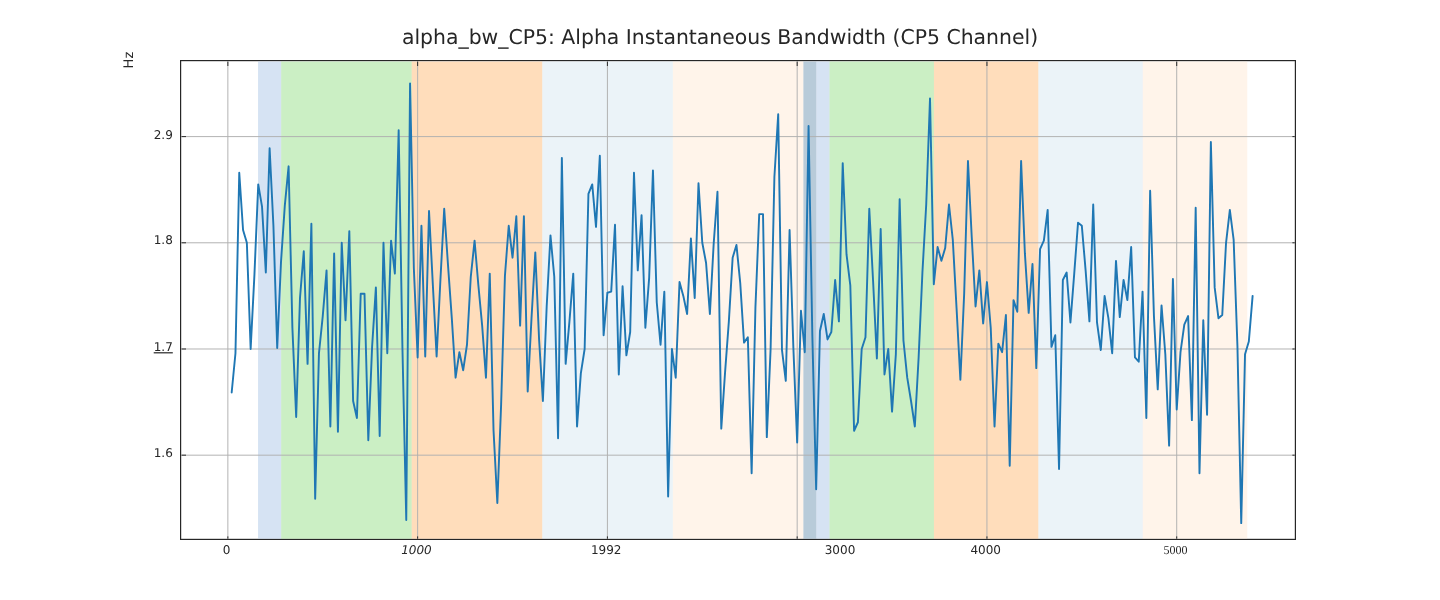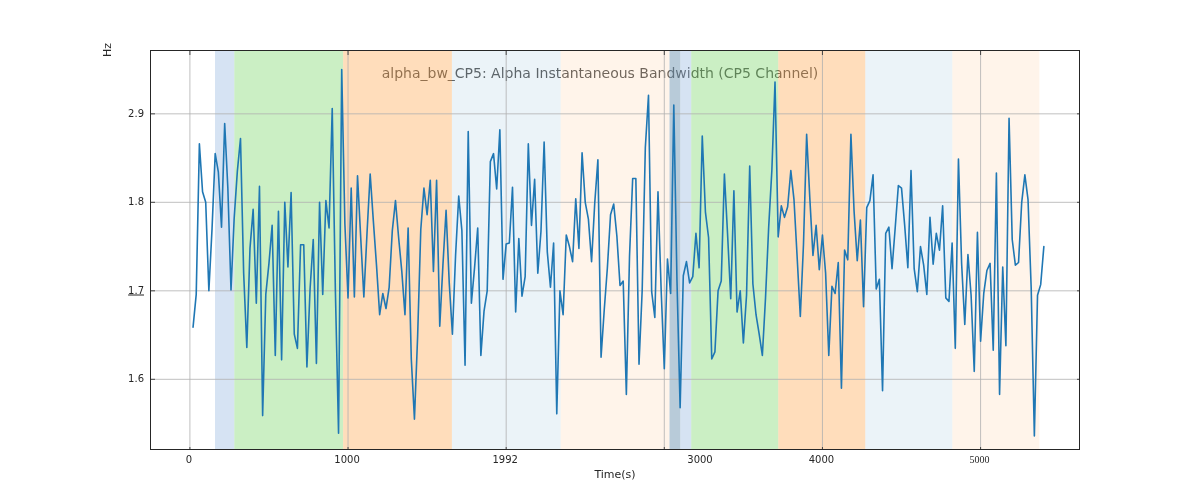--- a/index.html
+++ b/index.html
@@ -16,23 +16,22 @@
     position: relative;
     width: 1200px;
     height: 500px;
   }
   .title {
     position: absolute;
     top: 22px;
     left: 0;
     width: 1200px;
     text-align: center;
-    font-size: 14px;
+    font-size: 17px;
     color: #262626;
-    margin-top: 43px;
   }
   .axes {
     position: absolute;
     left: 150px;   
     top: 50px;     
     width: 930px;  
     height: 400px; 
     box-sizing: border-box;
   }
   .plot-area {
@@ -78,25 +77,24 @@
   svg { display: block; }
 </style>
 </head>
 <body>
 
 <div class="figure">
 
   <div class="title">alpha_bw_CP5: Alpha Instantaneous Bandwidth (CP5 Channel)</div>
 
   <div class="ylabel">Hz</div>
-  <div class="xlabel">Time(s)</div>
 
   <div id="xtick-container">
       <div class="tick-label-x" style="left: 188.894px;">0</div>
-      <div class="tick-label-x" style="left: 347.033px;">1000</div>
+      <div class="tick-label-x" style="left: 347.033px; font-style: italic;">1000</div>
       <div class="tick-label-x" style="left: 505.172px;">1992</div>
       <div class="tick-label-x" style="left: 700px;">3000</div>
       <div class="tick-label-x" style="left: 821.451px;">4000</div>
       <div class="tick-label-x" style="left: 979.59px; font-family: Liberation Serif, serif;">5000</div>
     </div>
   <div id="ytick-container">
       <div class="tick-label-y" style="top: 378.319px;">1.6</div>
       <div class="tick-label-y" style="top: 289.823px; text-decoration: underline;">1.7</div>
       <div class="tick-label-y" style="top: 201.327px;">1.8</div>
       <div class="tick-label-y" style="top: 112.832px;">2.9</div>

